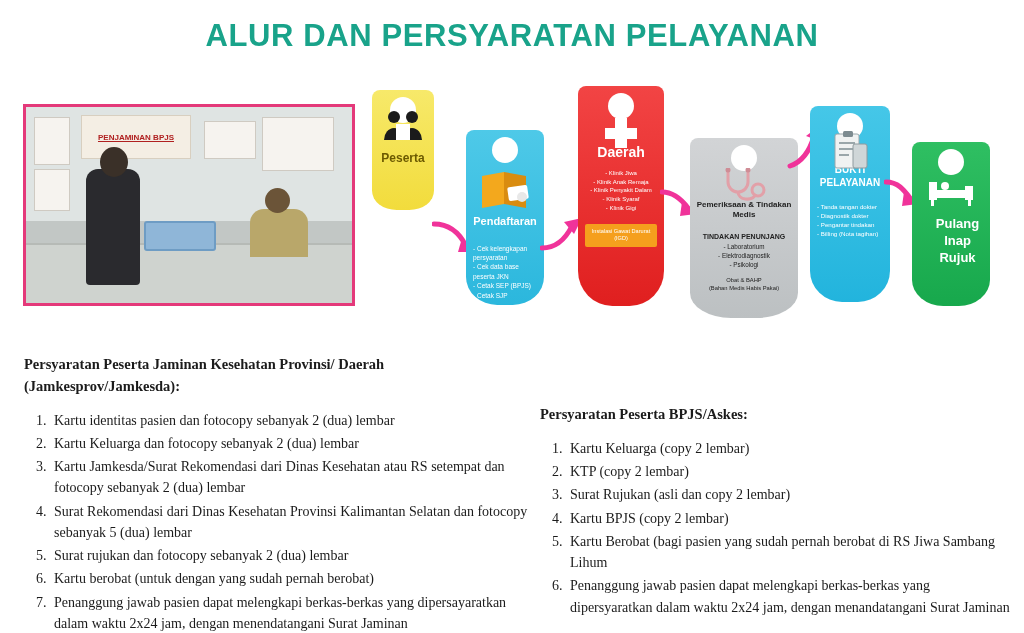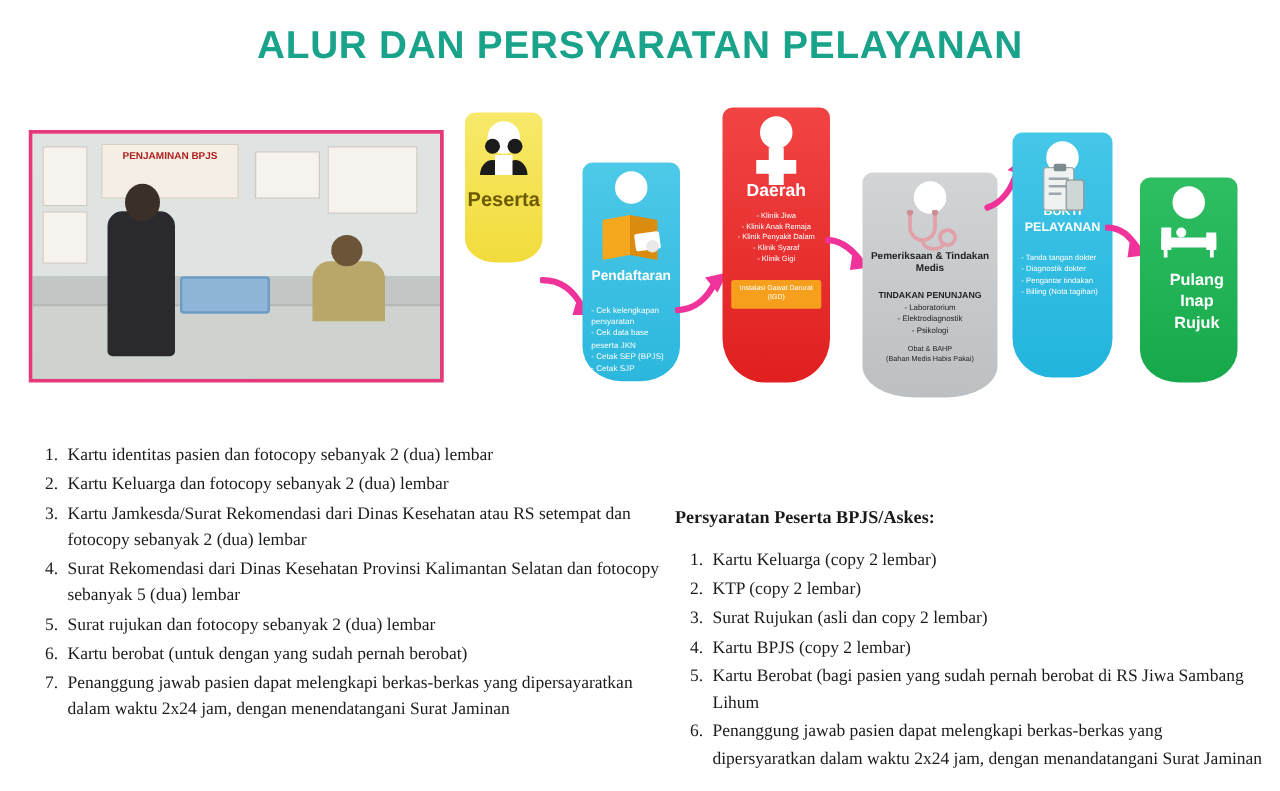--- a/index.html
+++ b/index.html
@@ -53,23 +53,24 @@
   }
   .ph-banner {
     position: absolute;
     left: 55px; top: 8px; width: 110px; height: 44px;
     background: #f4eee4;
     border: 1px solid #d8cfc0;
     color: #b02020;
     font-size: 8px;
     font-weight: bold;
     text-align: center;
-    padding-top: 4px;
+    padding-top: 17px;
     box-sizing: border-box;
     line-height: 1.2;
+    text-decoration: underline;
   }
   .ph-person {
     position: absolute;
     background: #2a2a2e;
     border-radius: 12px 12px 4px 4px;
   }
   .ph-head {
     position: absolute;
     background: #3a3028;
     border-radius: 50%;
@@ -136,21 +137,21 @@
     text-align: left;
     padding: 0 7px;
   }
 
   
   #tag-peserta {
     left: 372px; top: 90px; width: 62px; height: 120px;
     background: linear-gradient(180deg,#f7e96a 0%, #f2dc3c 100%);
     color: #7a5c00;
   }
-  #tag-peserta .tag-title { font-size: 16px; color: #6c5a00; margin-top: 62px; }
+  #tag-peserta .tag-title { font-size: 12px; color: #6c5a00; margin-top: 62px; }
 
   #tag-pendaftaran {
     left: 466px; top: 130px; width: 78px; height: 175px;
     background: linear-gradient(180deg,#4ec9e8 0%, #2bb7dd 100%);
     color: #ffffff;
   }
   #tag-pendaftaran .tag-title { font-size: 11px; margin-top: 85px; }
   #tag-pendaftaran .tag-body { margin-top: 16px; }
 
   #tag-klinik {
@@ -399,20 +400,21 @@
       <rect x="40" y="12" width="8" height="14" fill="#ffffff"></rect>
       <circle cx="20" cy="12" r="4" fill="#ffffff"></circle>
       <rect x="6" y="24" width="3" height="8" fill="#ffffff"></rect>
       <rect x="43" y="24" width="3" height="8" fill="#ffffff"></rect>
     </svg>
   </div>
   <div class="tag-title">Pulang Inap Rujuk</div>
 </div>
 
 <div id="req-left">
+  <div class="req-heading">Persyaratan Peserta Jaminan Kesehatan Provinsi/ Daerah (Jamkesprov/Jamkesda):</div>
   <ol class="req-list">
     <li>Kartu identitas pasien dan fotocopy sebanyak 2 (dua) lembar</li>
     <li>Kartu Keluarga dan fotocopy sebanyak 2 (dua) lembar</li>
     <li>Kartu Jamkesda/Surat Rekomendasi dari Dinas Kesehatan atau RS setempat dan fotocopy sebanyak 2 (dua) lembar</li>
     <li>Surat Rekomendasi dari Dinas Kesehatan Provinsi Kalimantan Selatan dan fotocopy sebanyak 5 (dua) lembar</li>
     <li>Surat rujukan dan fotocopy sebanyak 2 (dua) lembar</li>
     <li>Kartu berobat (untuk dengan yang sudah pernah berobat)</li>
     <li>Penanggung jawab pasien dapat melengkapi berkas-berkas yang dipersayaratkan dalam waktu 2x24 jam, dengan menendatangani Surat Jaminan</li>
   </ol>
 </div>

